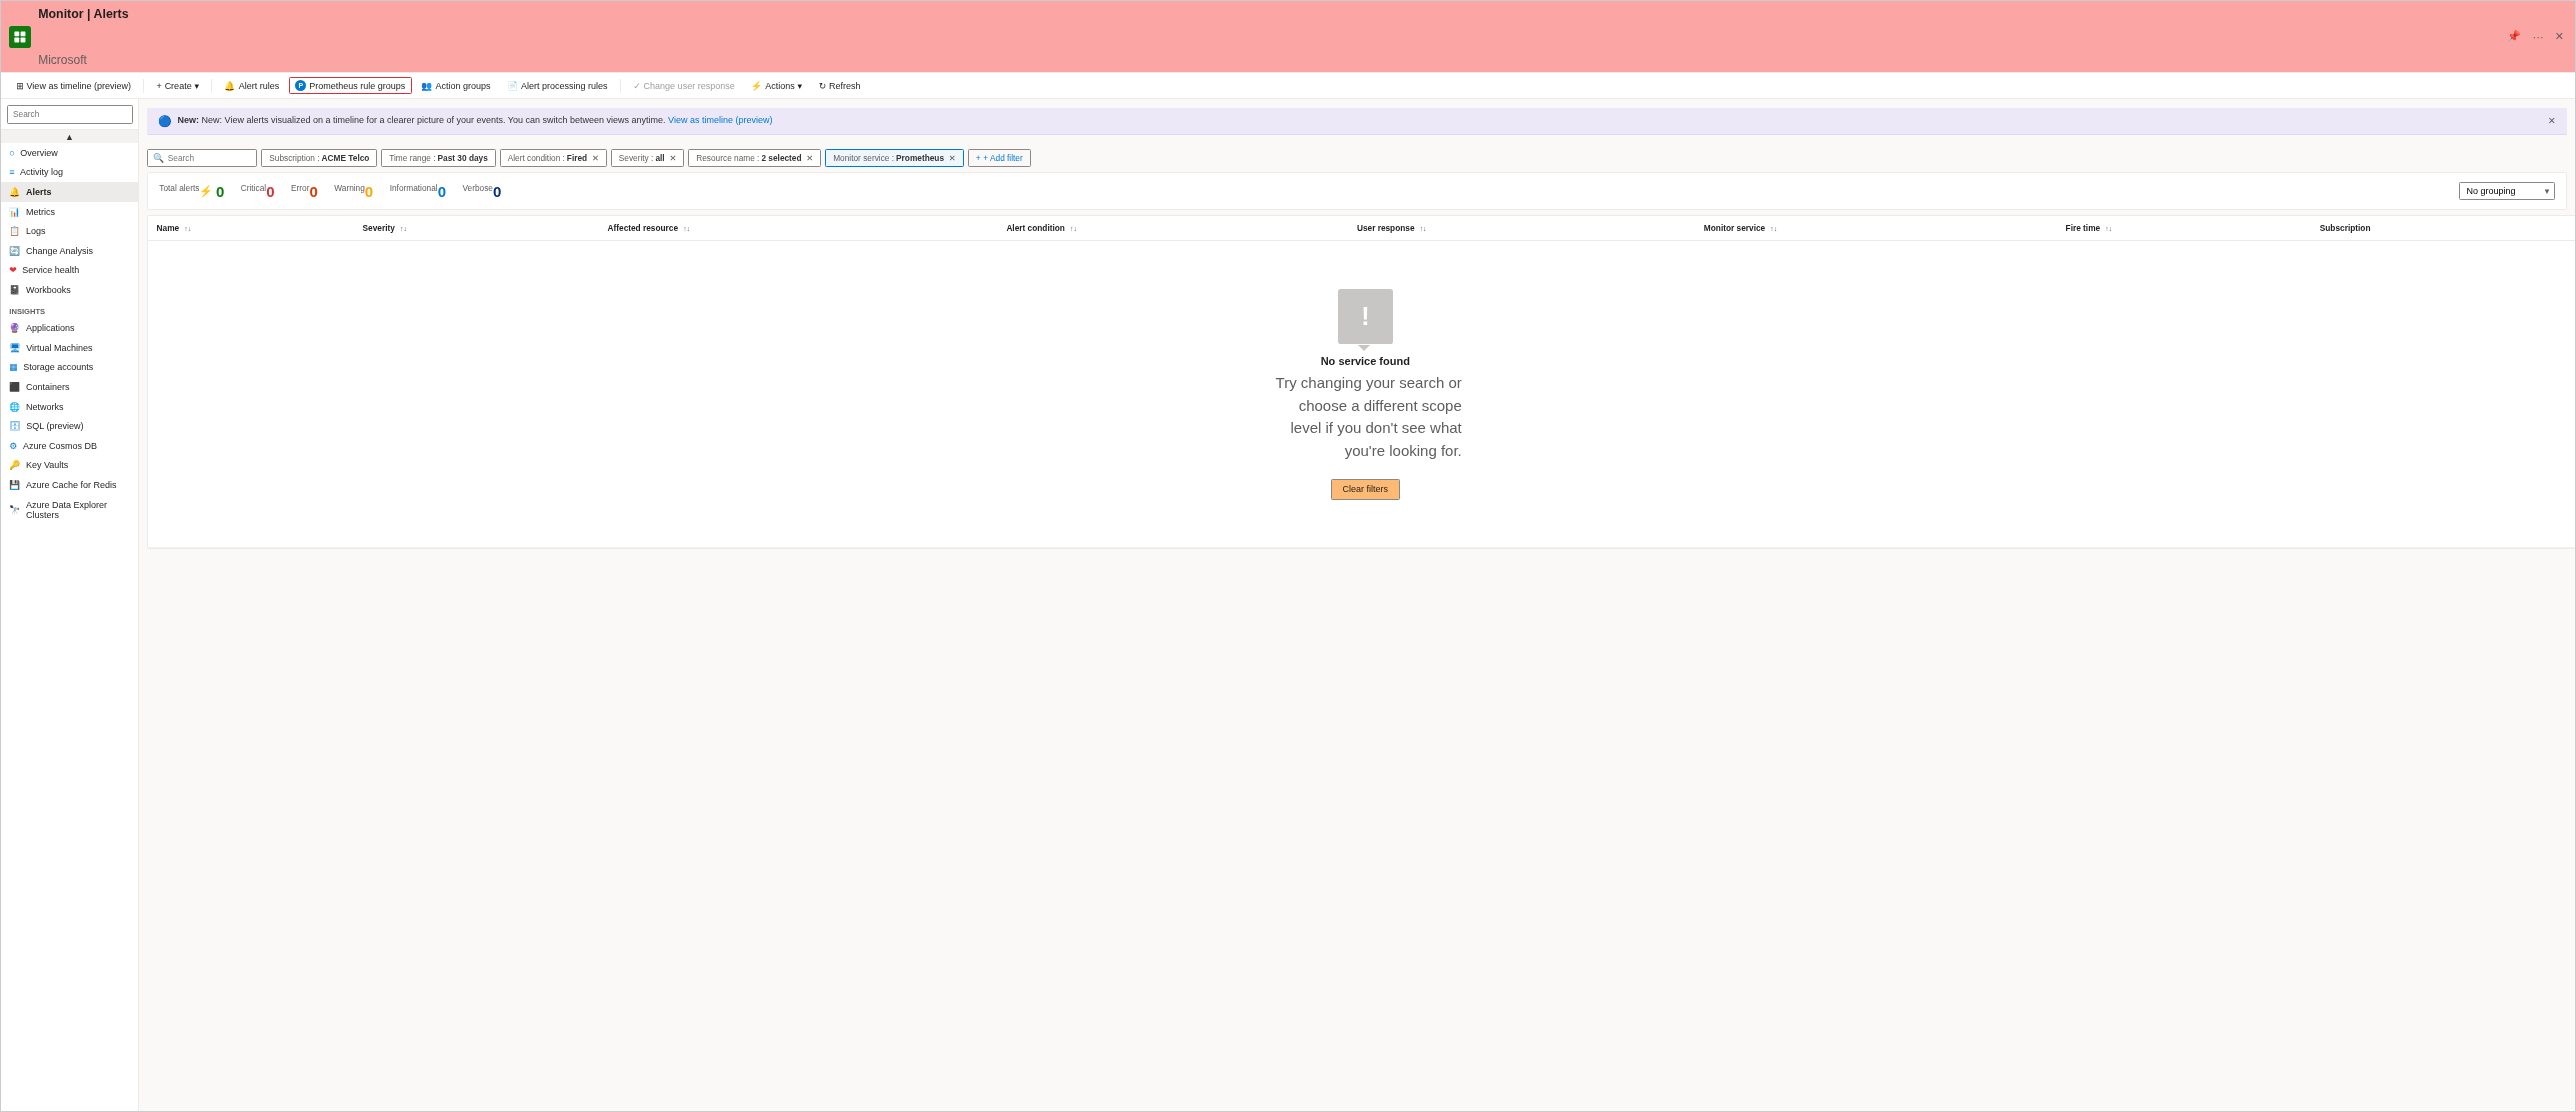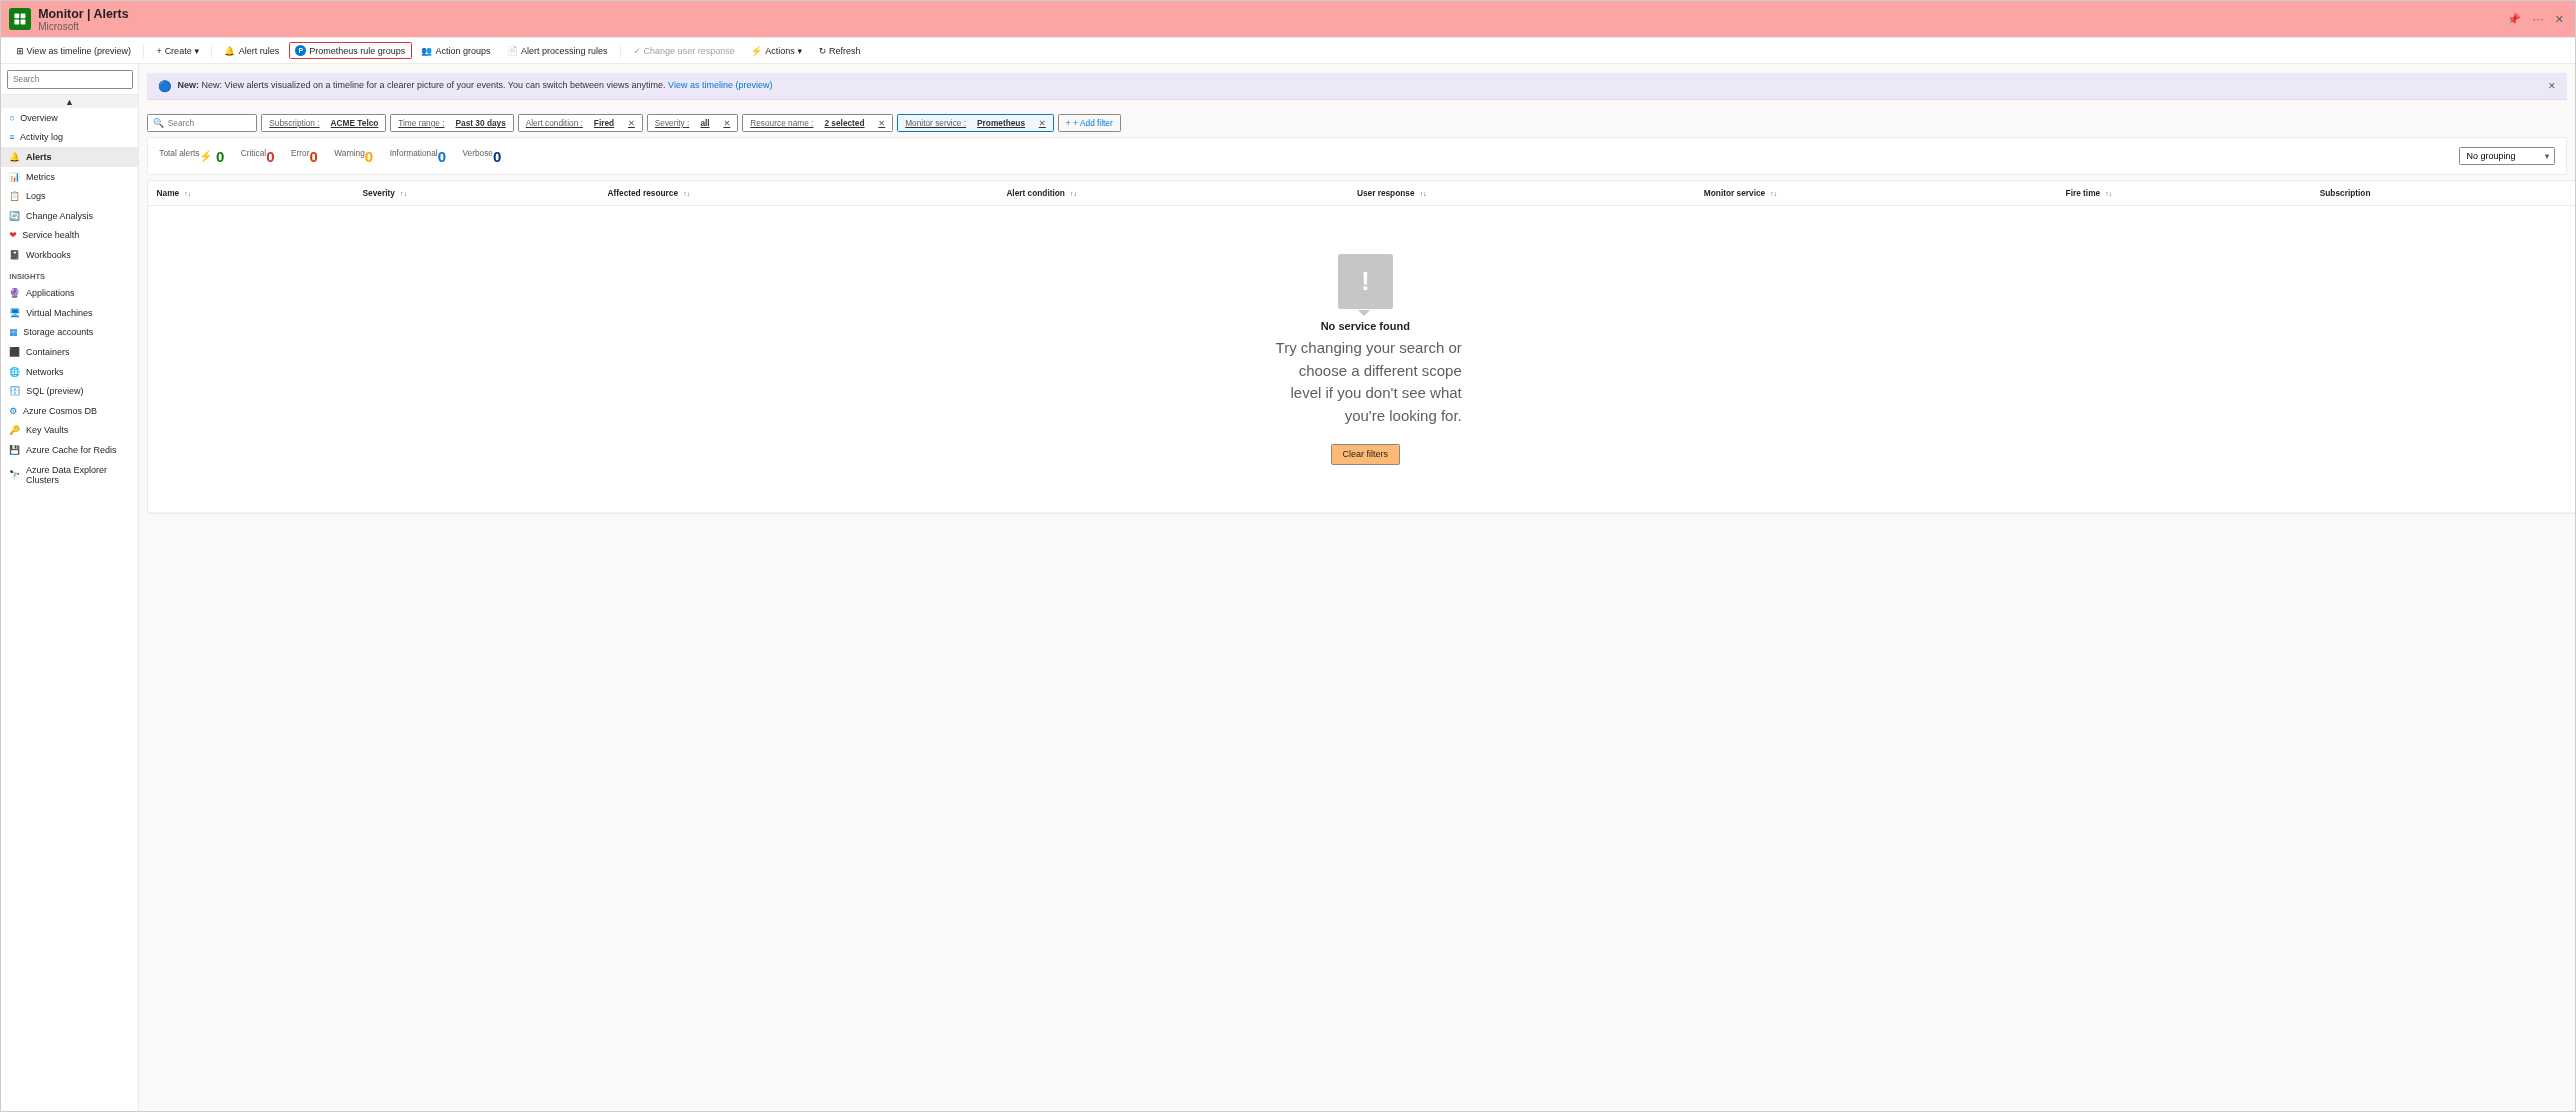--- a/index.html
+++ b/index.html
@@ -10,21 +10,21 @@
     
     .breadcrumb-bar { background: #fff; padding: 2.8px 8.3px; font-size: 8.3px; color: #0078d4; border-bottom: 0.7px solid #eee; }
     .breadcrumb-bar span { color: #605e5c; margin: 0 2.8px; }
 
     
     .header { display: flex; align-items: center; padding: 5.5px 8.3px; background: #fca5a5; border-bottom: 0.7px solid #edebe9; }
     .header-icon { width: 22px; height: 22px; background: #107c10; border-radius: 2.8px; display: flex; align-items: center; justify-content: center; margin-right: 6.9px; flex-shrink: 0; }
     .header-icon svg { width: 13.8px; height: 13.8px; }
     .header-title { flex: 1; }
     .header-title h1 { font-size: 12.4px; font-weight: 600; color: #201f1e; }
-    .header-title .subtitle { font-size: 10px; color: #605e5c; }
+    .header-title .subtitle { font-size: 12px; color: #605e5c; margin-top: 32px; }
     .header-actions { display: flex; align-items: center; gap: 5.5px; }
     .header-actions button { background: none; border: none; cursor: pointer; color: #605e5c; font-size: 11px; padding: 2.8px; }
 
     
     .toolbar { display: flex; align-items: center; gap: 2.8px; padding: 4.1px 8.3px; background: #fff; border-bottom: 0.7px solid #edebe9; flex-wrap: wrap; }
     .toolbar-btn { display: flex; align-items: center; gap: 2.8px; padding: 3.4px 6.9px; background: none; border: none; cursor: pointer; color: #201f1e; font-size: 9px; border-radius: 1.4px; white-space: nowrap; }
     .toolbar-btn.highlighted { border: 1.4px solid #d13438; padding: 2.1px 5.5px; }
     .toolbar-btn .icon-circle { width: 11px; height: 11px; background: #0078d4; border-radius: 50%; display: inline-flex; align-items: center; justify-content: center; color: #fff; font-size: 6.9px; font-weight: bold; }
     .toolbar-separator { width: 0.7px; height: 13.8px; background: #edebe9; margin: 0 2.8px; }
     .toolbar-btn-disabled { color: #a19f9d; }
@@ -46,21 +46,21 @@
 
     
     .notification-banner { background: #ede8f7; padding: 6.9px 11px; display: flex; align-items: flex-start; gap: 5.5px; border-bottom: 0.7px solid #e0d7f5; margin: 8.3px; border-radius: 1.4px; }
     .notification-banner .close-btn { margin-left: auto; background: none; border: none; cursor: pointer; font-size: 9.6px; color: #605e5c; }
     .notification-banner a { color: #0078d4; text-decoration: none; }
 
     
     .filter-bar { display: flex; align-items: center; gap: 4.1px; padding: 5.5px 8.3px; flex-wrap: wrap; }
     .filter-search { display: flex; align-items: center; border: 0.7px solid #8a8886; border-radius: 1.4px; padding: 2.8px 5.5px; background: #fff; gap: 2.8px; }
     .filter-search input { border: none; outline: none; font-size: 8.3px; width: 83px; }
-    .filter-chip { display: flex; align-items: center; gap: 11px; padding: 2.8px 6.9px; background: #fff; border: 0.7px solid #8a8886; border-radius: 1.4px; font-size: 8.3px; white-space: nowrap; text-decoration: underline; }
+    .filter-chip { display: flex; align-items: center; gap: 2px; padding: 2.8px 6.9px; background: #fff; border: 0.7px solid #8a8886; border-radius: 1.4px; font-size: 8.3px; white-space: nowrap; }
     .filter-chip .chip-label { color: #605e5c; }
     .filter-chip .chip-value { font-weight: 600; }
     .filter-chip .chip-close { background: none; border: none; cursor: pointer; color: #605e5c; margin-left: 2.8px; font-size: 8.3px; }
     .filter-chip.highlighted { background: #eff6fc; border-color: #0078d4; }
     .add-filter-btn { display: flex; align-items: center; gap: 2.8px; padding: 2.8px 6.9px; background: none; border: 0.7px solid #8a8886; border-radius: 1.4px; font-size: 8.3px; cursor: pointer; color: #0078d4; }
 
     
     .alert-counts { display: flex; align-items: center; gap: 16.5px; padding: 8.3px 11px; background: #fff; margin: 0 8.3px; border-radius: 1.4px; border: 0.7px solid #edebe9; }
     .count-group { display: flex; flex-direction: row; }
     .count-group .count-label { font-size: 8.3px; color: #605e5c; }

